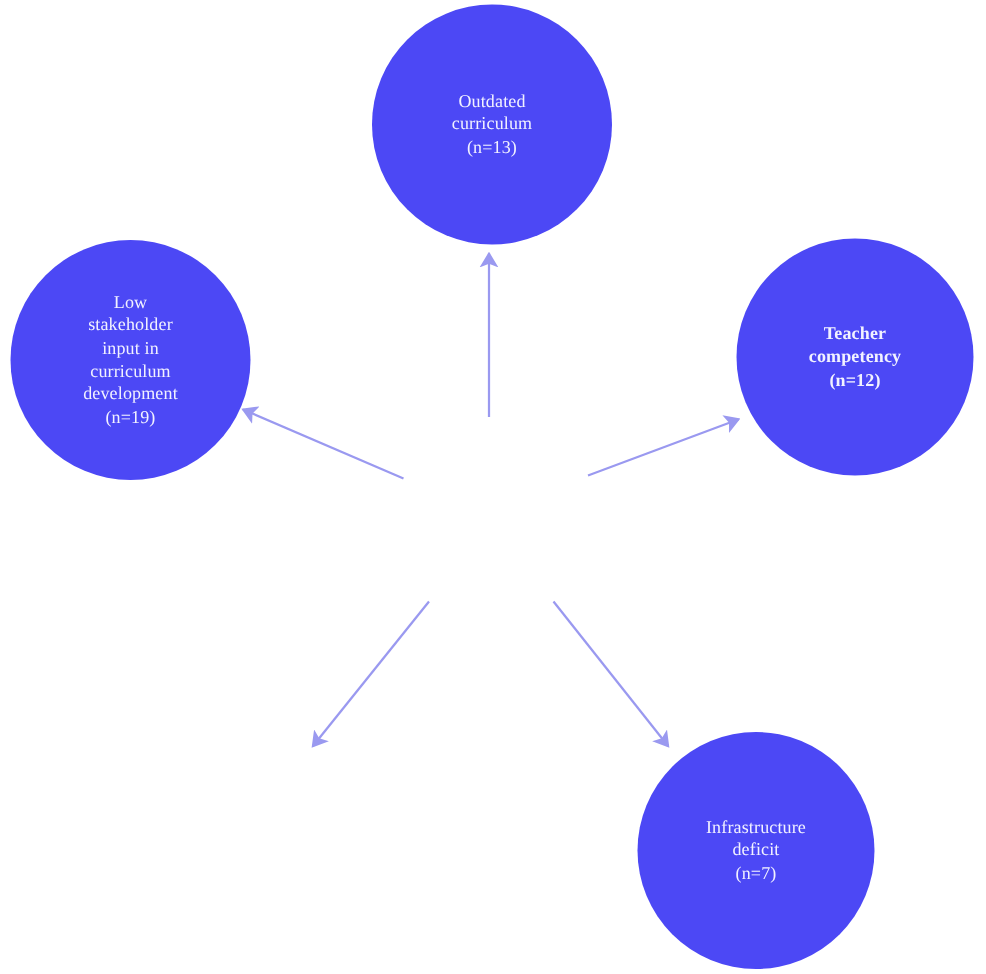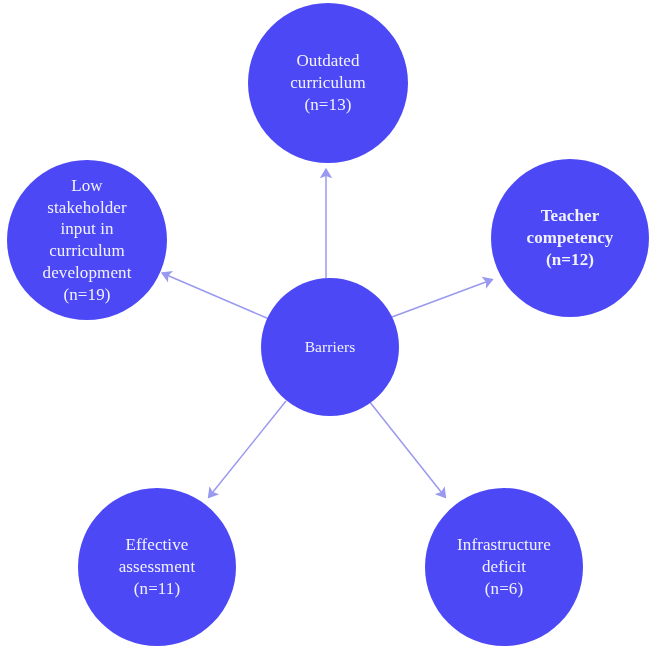--- a/index.html
+++ b/index.html
@@ -37,21 +37,21 @@
   }
   .node-label {
     color: #f2f2ff;
     text-align: center;
     line-height: 1.28;
     white-space: pre-line;
     padding: 0 6px;
     letter-spacing: 0.1px;
   }
   .satellite .node-label {
-    font-size: 17px;
+    font-size: 12px;
   }
   .hub .node-label {
     font-size: 15.5px;
   }
 </style>
 </head>
 <body>
 
 <div id="diagram-root">
 
@@ -81,35 +81,27 @@
 
   <div class="node satellite" style="left:491px; top:159px; width:158px; height:158px;font-weight:bold;">
     <span class="node-label">Teacher
 competency
 (n=12)</span>
   </div>
 
   <div class="node satellite" style="left:425px; top:488px; width:158px; height:158px;">
     <span class="node-label">Infrastructure
 deficit
-(n=6)</span>
+(n=7)</span>
   </div>
 
-  <div class="node satellite" style="left:78px; top:488px; width:158px; height:158px;">
-    <span class="node-label">Effective
-assessment
-(n=11)</span>
-  </div>
 
   <div class="node satellite" style="left:7px; top:160px; width:160px; height:160px;">
     <span class="node-label">Low
 stakeholder
 input in
 curriculum
 development
 (n=19)</span>
   </div>
 
-  <div class="node hub" style="left:261px; top:278px; width:138px; height:138px;">
-    <span class="node-label">Barriers</span>
-  </div>
 
 </div>
 
 </body></html>

